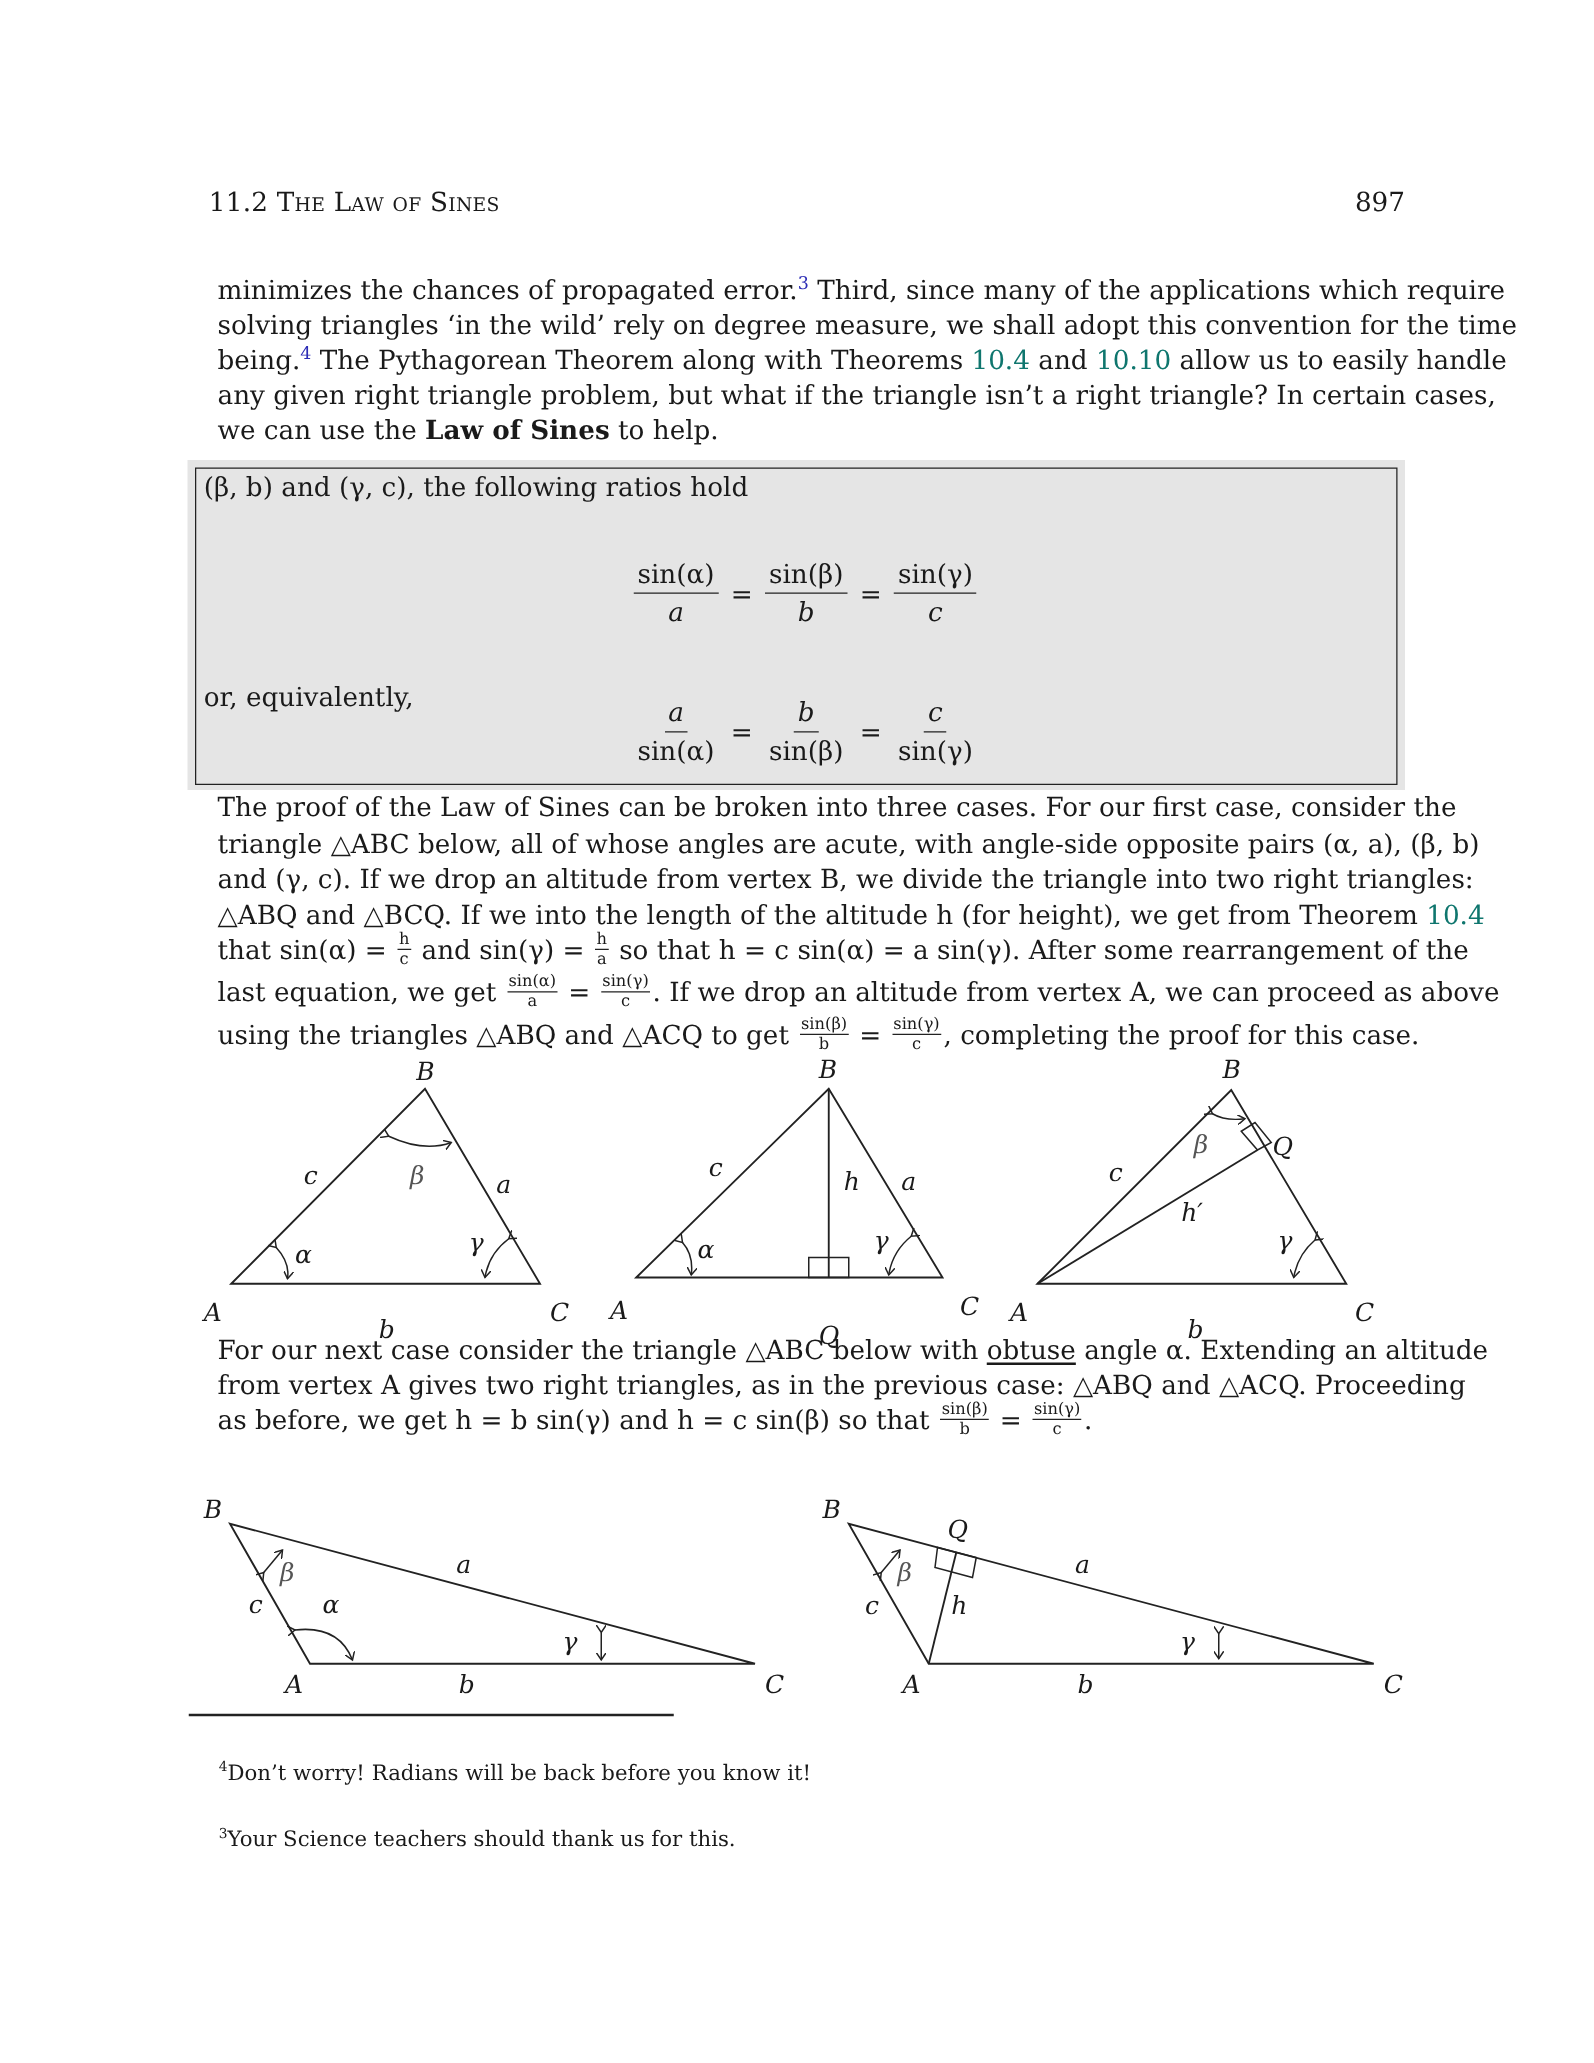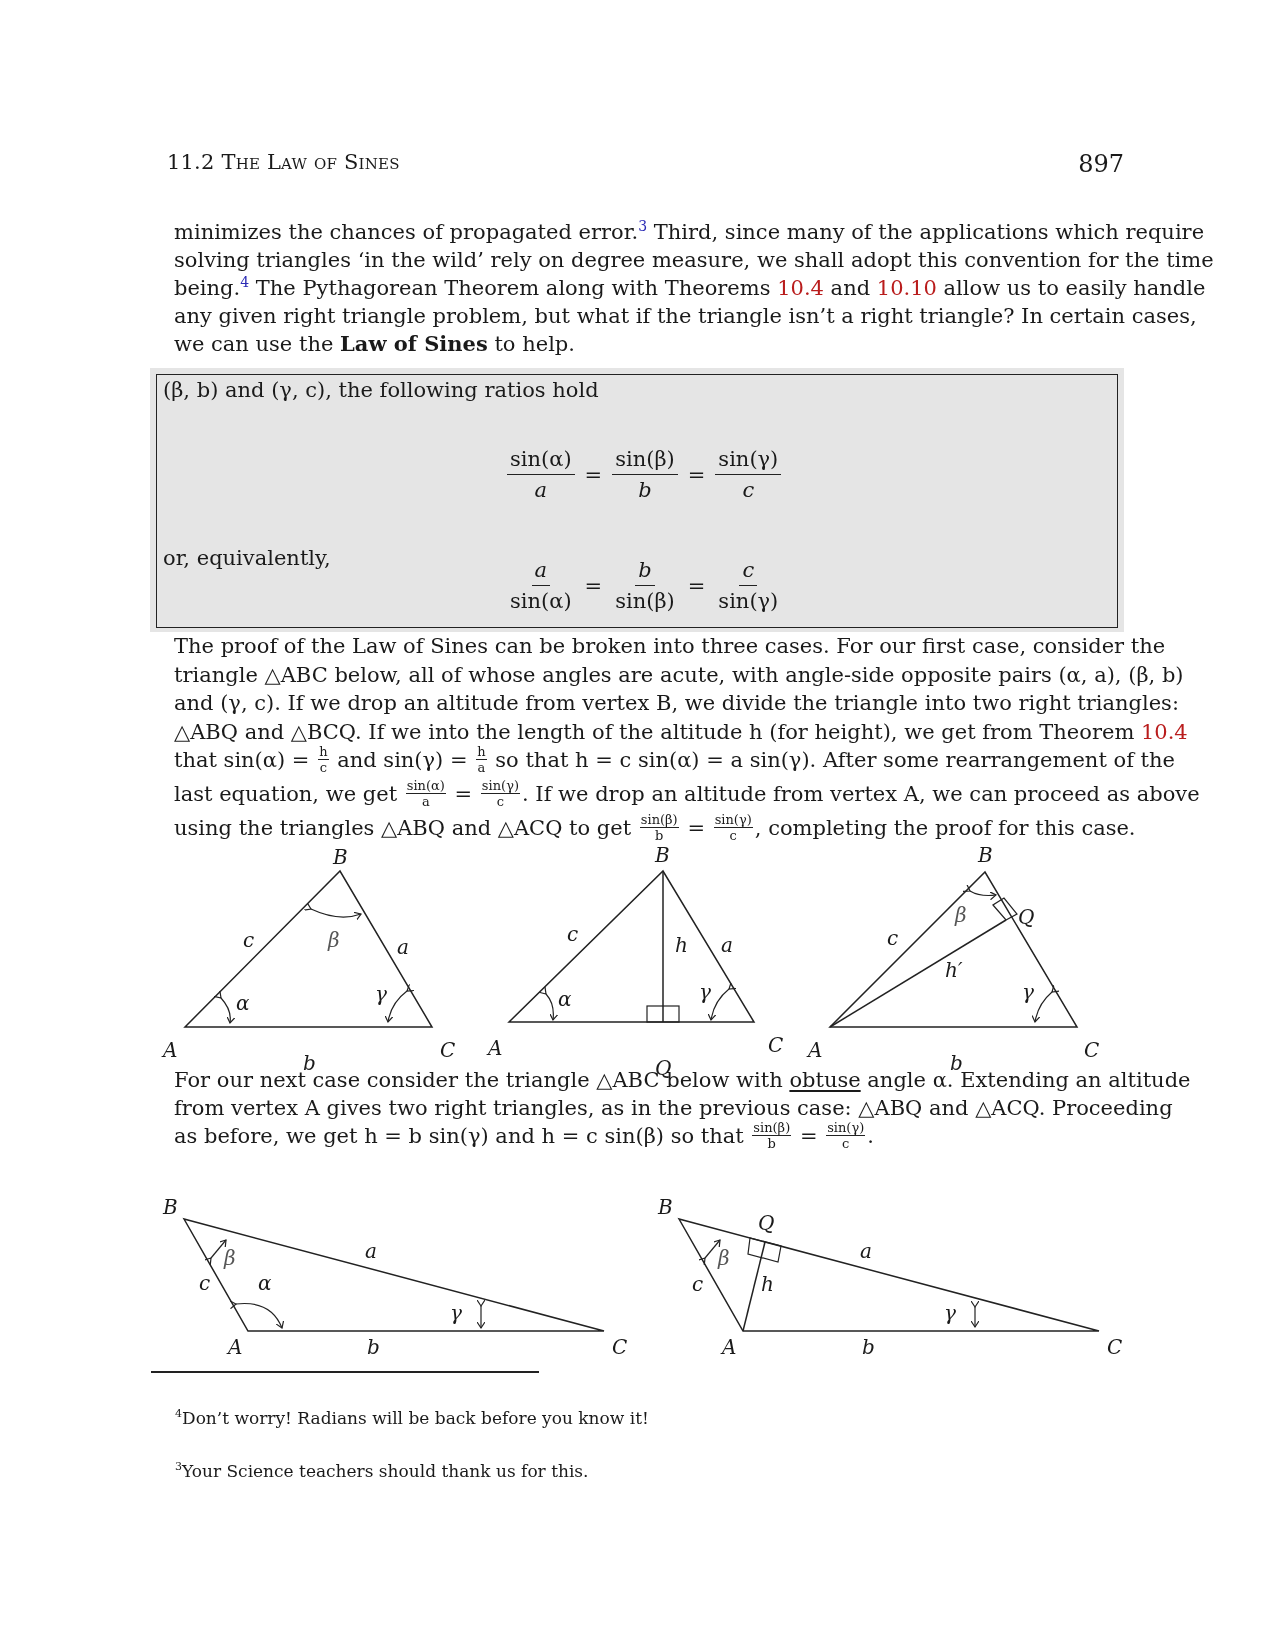--- a/index.html
+++ b/index.html
@@ -1,24 +1,24 @@
 <!DOCTYPE html>
 <html><head>
 <meta charset="utf-8">
 <style>
   html, body { margin: 0; padding: 0; background: #ffffff; }
   body { width: 1275px; height: 1650px; position: relative; overflow: hidden;
          font-family: "DejaVu Serif", "Liberation Serif", serif; color: #1a1a1a; }
   .abs { position: absolute; }
   .header { left: 151px; top: 150px; font-size: 21px; letter-spacing: 0.2px; font-variant: small-caps; margin-left: 16px; }
-  .pagenum { right: 151px; top: 150px; font-size: 24px; }
+  .pagenum { right: 151px; top: 150px; font-size: 21px; }
   .para { position: absolute; left: 151px; width: 973px; font-size: 21px; line-height: 28px; text-align: justify; margin-left: 23px; }
   .line { display: block; white-space: nowrap; text-align-last: justify; }
   .line.last { text-align-last: left; }
-  .ref { color: #b91c1c; }
+  .ref { color: #0f766e; }
   sup.fn { color: #2b2bb5; font-size: 14px; line-height: 0; }
   b { font-weight: bold; }
   .box-outer { left: 150px; top: 368px; width: 974px; height: 264px; background: #e5e5e5; }
   .box-inner { left: 156px; top: 374px; width: 960px; height: 252px; border: 1.4px solid #222; }
   .thm { left: 163px; width: 948px; font-size: 21px; line-height: 28px; }
   .frac { display: inline-flex; flex-direction: column; align-items: center; vertical-align: middle; }
   .frac .num { padding: 0 3px 3px 3px; border-bottom: 1.3px solid #222; }
   .frac .den { padding: 3px 3px 0 3px; }
   .eqrow { position: absolute; display: flex; align-items: center; gap: 10px; font-size: 21px; }
   .sfrac { display: inline-flex; flex-direction: column; align-items: center; vertical-align: middle; font-size: 13px; line-height: 13px; margin: 0 2px; position: relative; top: -2px; }

